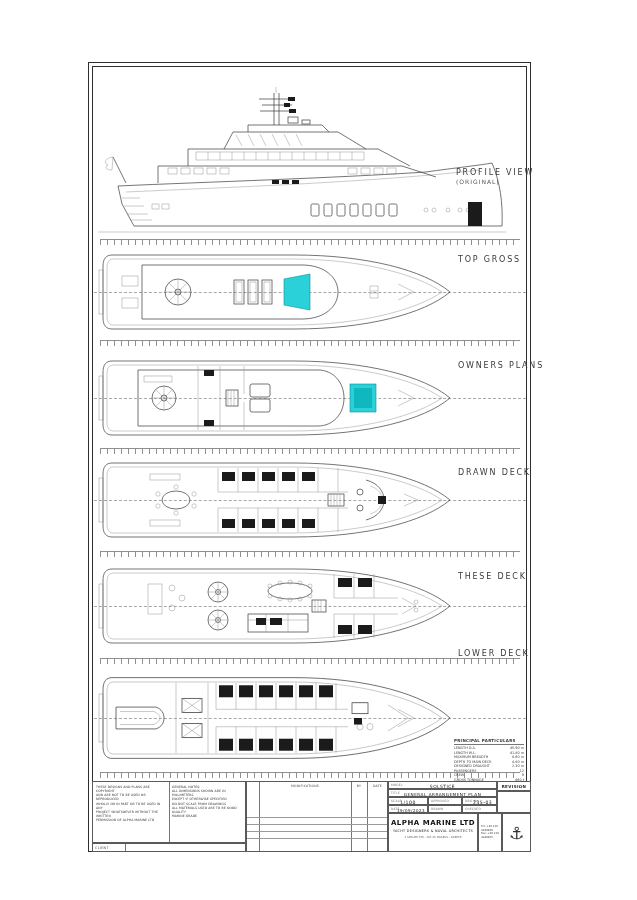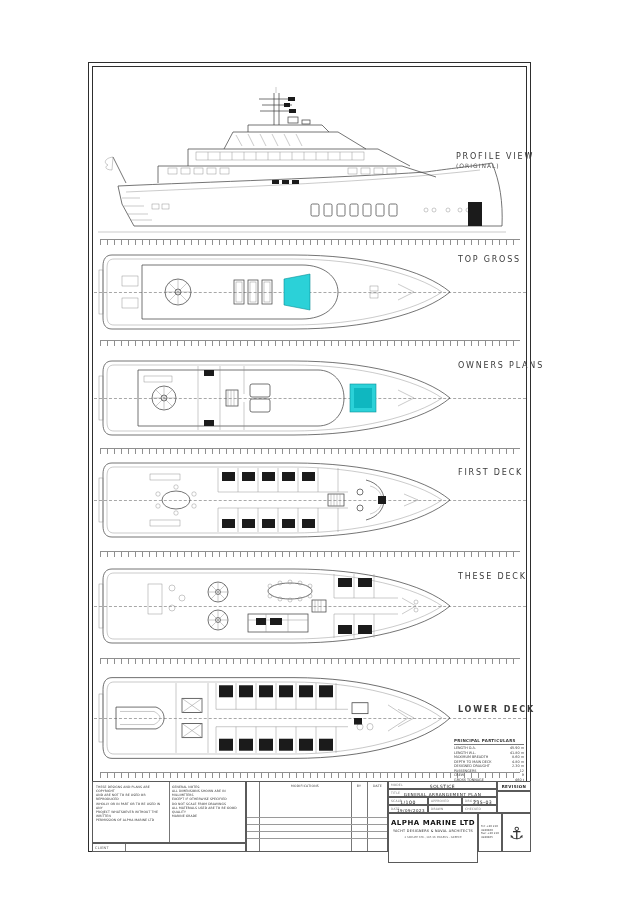--- a/index.html
+++ b/index.html
@@ -99,21 +99,21 @@
       <circle class="s2" cx="330" cy="124" r="2"></circle>
         <circle class="s2" cx="338" cy="124" r="2"></circle>
         <circle class="s2" cx="352" cy="124" r="2"></circle>
       <circle class="s2" cx="364" cy="124" r="2"></circle>
         <circle class="s2" cx="372" cy="124" r="2"></circle>
       <rect class="k" x="372" y="116" width="14" height="24"></rect>
       <rect class="s2" x="56" y="118" width="7" height="5"></rect>
         <rect class="s2" x="66" y="118" width="7" height="5"></rect>
     </g>
   </svg>
-  <div class="vlabel" style="left:456px;top:152px;">
+  <div class="vlabel" style="left:456px;top:168px;">
     <span>PROFILE VIEW</span>
     <span class="sub">(ORIGINAL)</span>
   </div>
 
   <div class="ruler" style="top:239px;"></div>
 
   <div class="cl" style="top:292px;"></div>
   <svg class="vsvg" style="left:98px;top:248px;" width="364" height="88" viewBox="0 0 364 88">
     <g>
       <path class="s" d="M14 7 L196 7 C268 7 326 22 352 44 C326 66 268 81 196 81 L14 81 C8 81 5 77 5 70 L5 18 C5 11 8 7 14 7 Z"></path>
@@ -210,21 +210,21 @@
       <path class="s2" d="M233 38 V50 M236 38 V50 M239 38 V50 M242 38 V50"></path>
       <path class="s" d="M268 24 C292 30 292 58 268 64"></path>
       <path class="s2" d="M272 30 C288 34 288 54 272 58"></path>
       <circle class="s" cx="262" cy="36" r="3"></circle>
         <circle class="s" cx="262" cy="52" r="3"></circle>
       <rect class="k" x="280" y="40" width="8" height="8"></rect>
       <path class="s2" d="M306 38 L320 44 L306 50"></path>
     </g>
   </svg>
   <div class="vlabel" style="left:458px;top:468px;">
-    <span>FIRST DECK</span>
+    <span>DRAWN DECK</span>
   </div>
 
   <div class="ruler" style="top:551px;"></div>
 
   <div class="cl" style="top:606px;"></div>
   <svg class="vsvg" style="left:98px;top:562px;" width="364" height="88" viewBox="0 0 364 88">
     <g>
       <path class="s" d="M14 7 L196 7 C268 7 326 22 352 44 C326 66 268 81 196 81 L14 81 C8 81 5 77 5 70 L5 18 C5 11 8 7 14 7 Z"></path>
       <path class="s2" d="M16 11 L194 11 C262 11 318 26 344 44 C318 62 262 77 194 77 L16 77 C11 77 9 74 9 68 L9 20 C9 14 11 11 16 11 Z"></path>
       <rect class="s2" x="1" y="22" width="4" height="44"></rect>
@@ -303,21 +303,21 @@
         <rect class="k" x="181" y="63" width="14" height="11"></rect>
       <rect class="k" x="201" y="63" width="14" height="11"></rect>
         <rect class="k" x="221" y="63" width="14" height="11"></rect>
       <rect class="s" x="254" y="30" width="16" height="10"></rect>
       <circle class="s2" cx="262" cy="52" r="3"></circle>
         <circle class="s2" cx="272" cy="52" r="3"></circle>
       <rect class="k" x="256" y="44" width="8" height="6"></rect>
       <path class="s2" d="M300 36 L316 44 L300 52 M290 32 L310 44 L290 56"></path>
     </g>
   </svg>
-  <div class="vlabel" style="left:458px;top:705px;font-weight:bold;">
+  <div class="vlabel" style="left:458px;top:649px;">
     <span>LOWER DECK</span>
   </div>
 
   <div class="ruler" style="top:772px;"></div>
 
   <div class="pp">
     <div class="ppt">PRINCIPAL PARTICULARS</div>
     <div class="prow">
         <span>LENGTH O.A.</span>
         <span>45.90 m</span>
@@ -410,21 +410,21 @@
   </div>
   <div class="cell" style="left:462px;top:805px;width:35px;height:8px;">
     <span class="fl">CHECKED</span>
   </div>
 
   <div class="cell" style="left:497px;top:781px;width:34px;height:10px;">
     <span class="rvh">REVISION</span>
   </div>
   <div class="cell" style="left:497px;top:791px;width:34px;height:22px;"></div>
 
-  <div class="cell" style="left:388px;top:813px;width:90px;height:50px;">
+  <div class="cell" style="left:388px;top:813px;width:90px;height:39px;">
     <span class="cname">ALPHA MARINE LTD</span>
     <span class="ctag">YACHT DESIGNERS &amp; NAVAL ARCHITECTS</span>
     <span class="caddr">2 SKOUZE STR., 185 36 PIRAEUS - GREECE</span>
   </div>
   <div class="cell" style="left:478px;top:813px;width:24px;height:39px;">
     <div class="ctel">Tel: +30 210 4280460
 Fax: +30 210 4280465</div>
   </div>
   <div class="cell" style="left:502px;top:813px;width:29px;height:39px;">
     <div class="logo">⚓</div>

